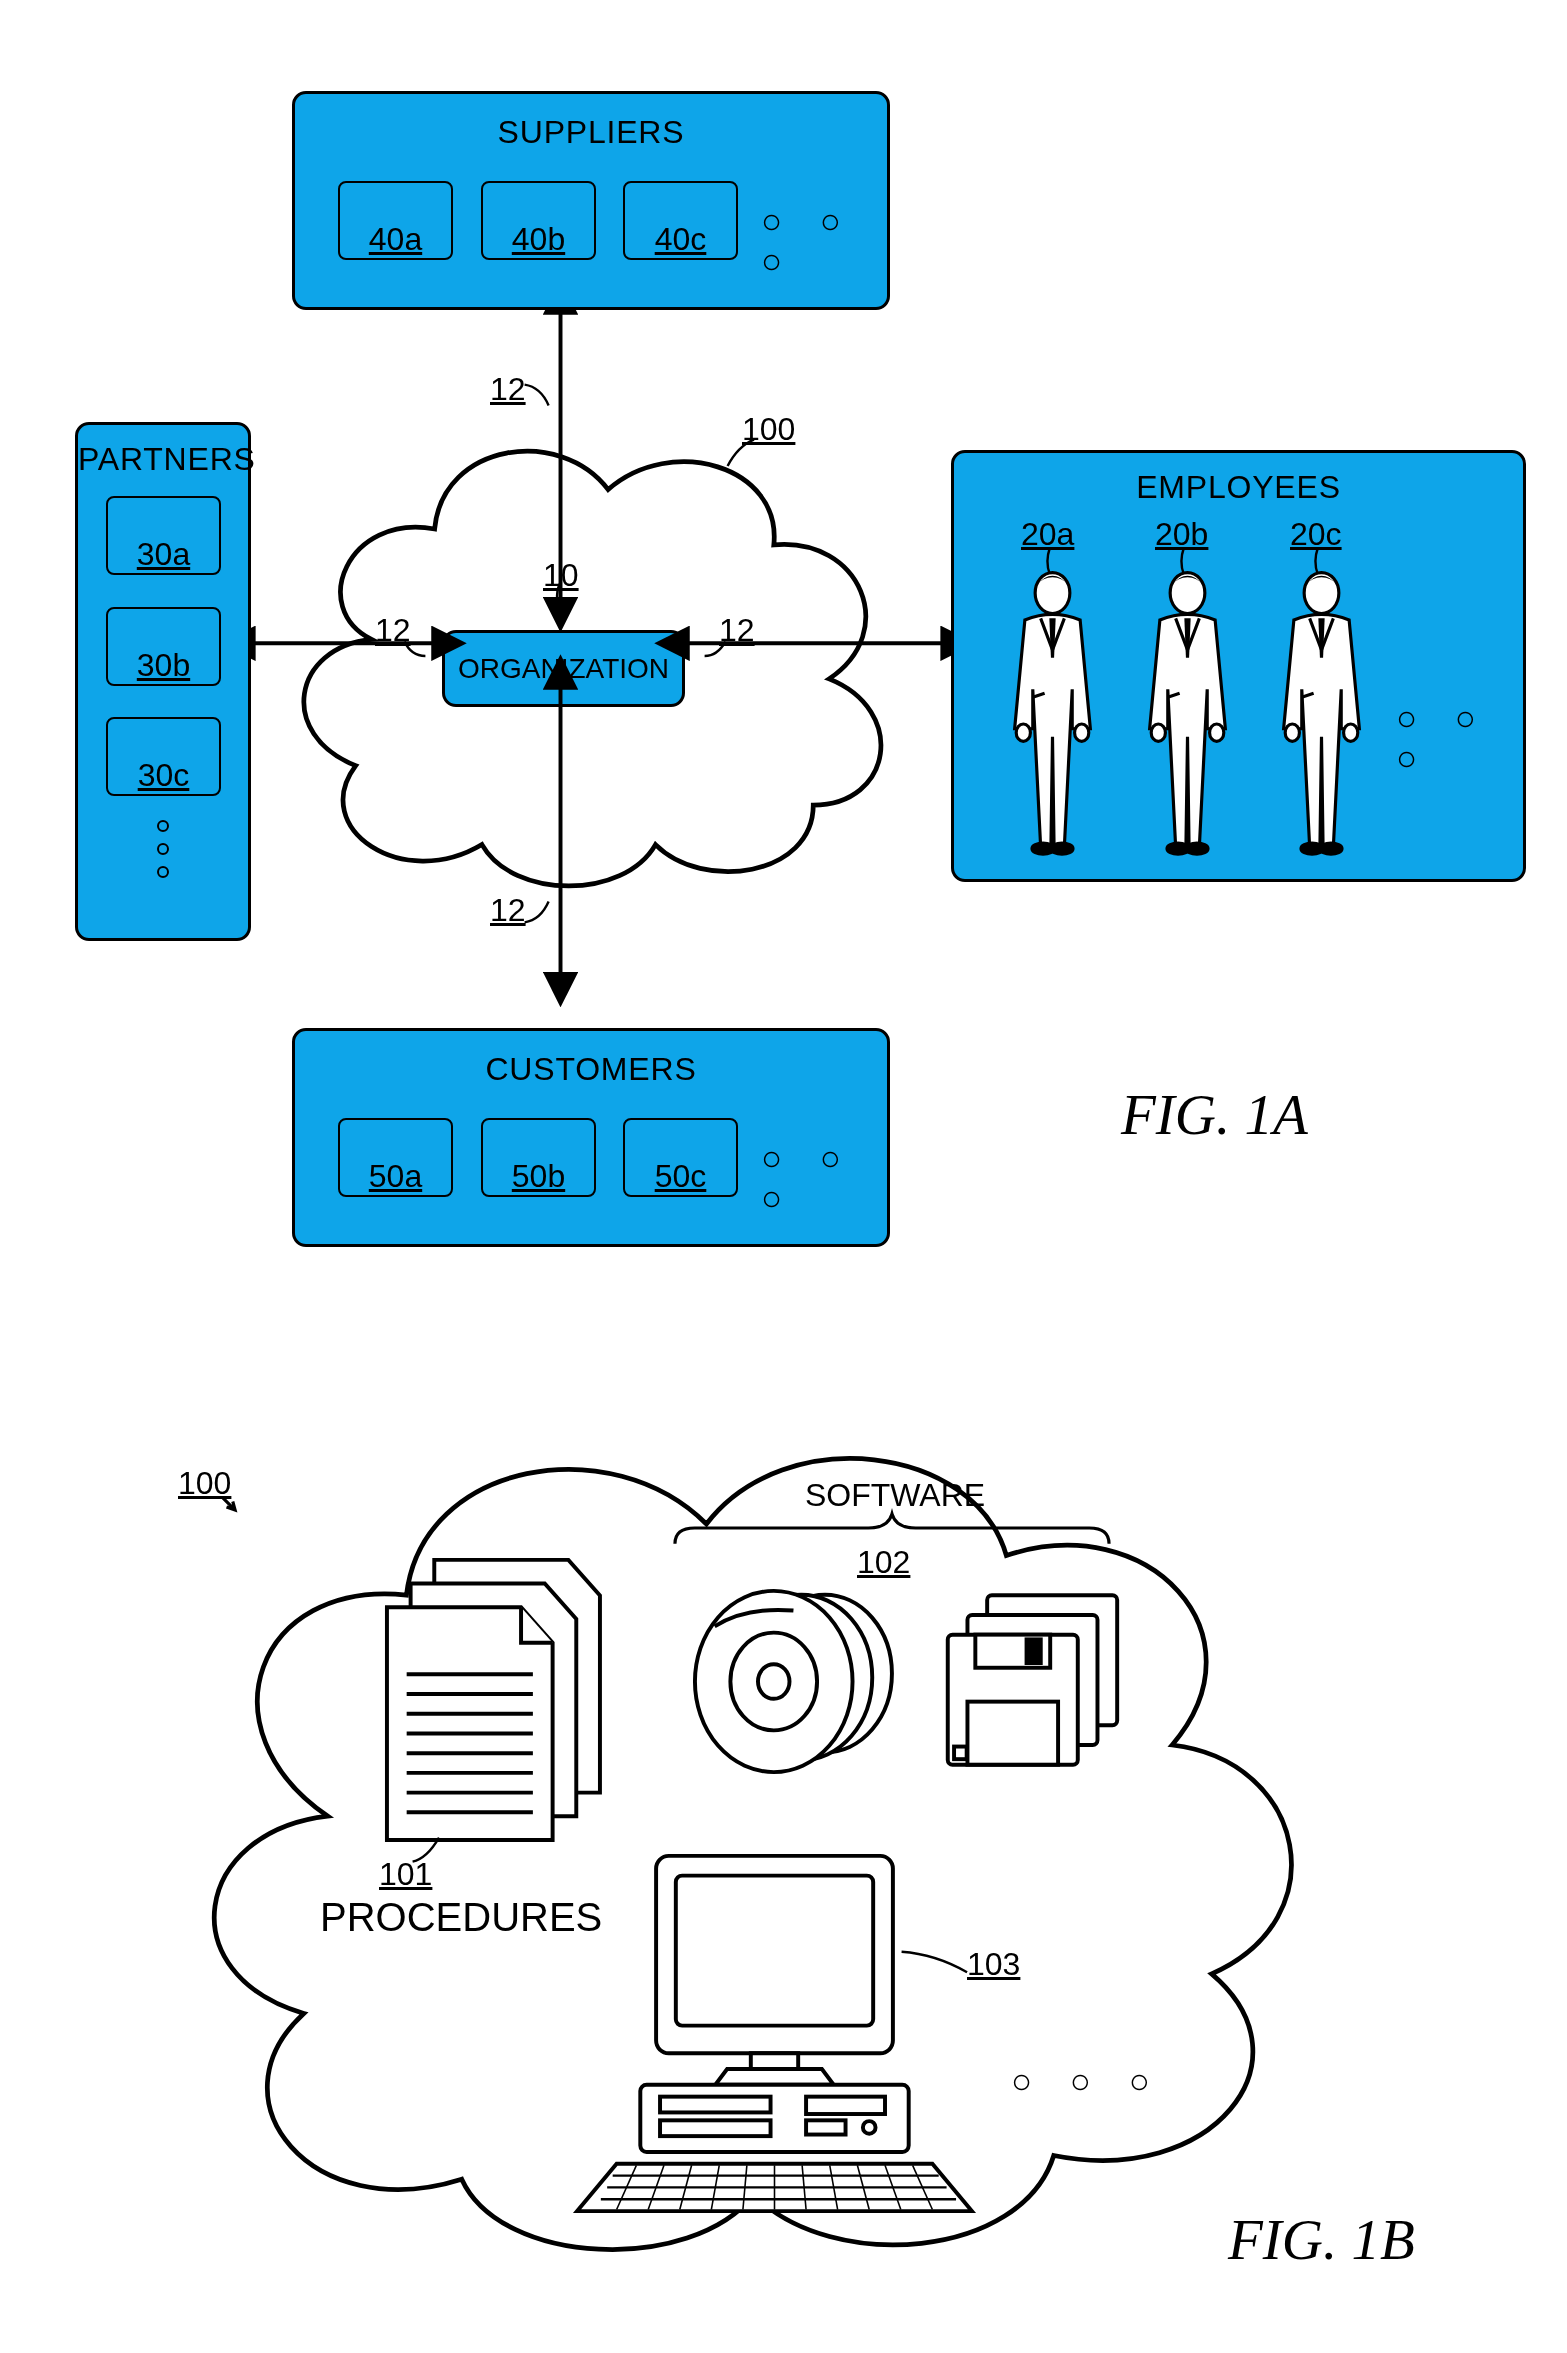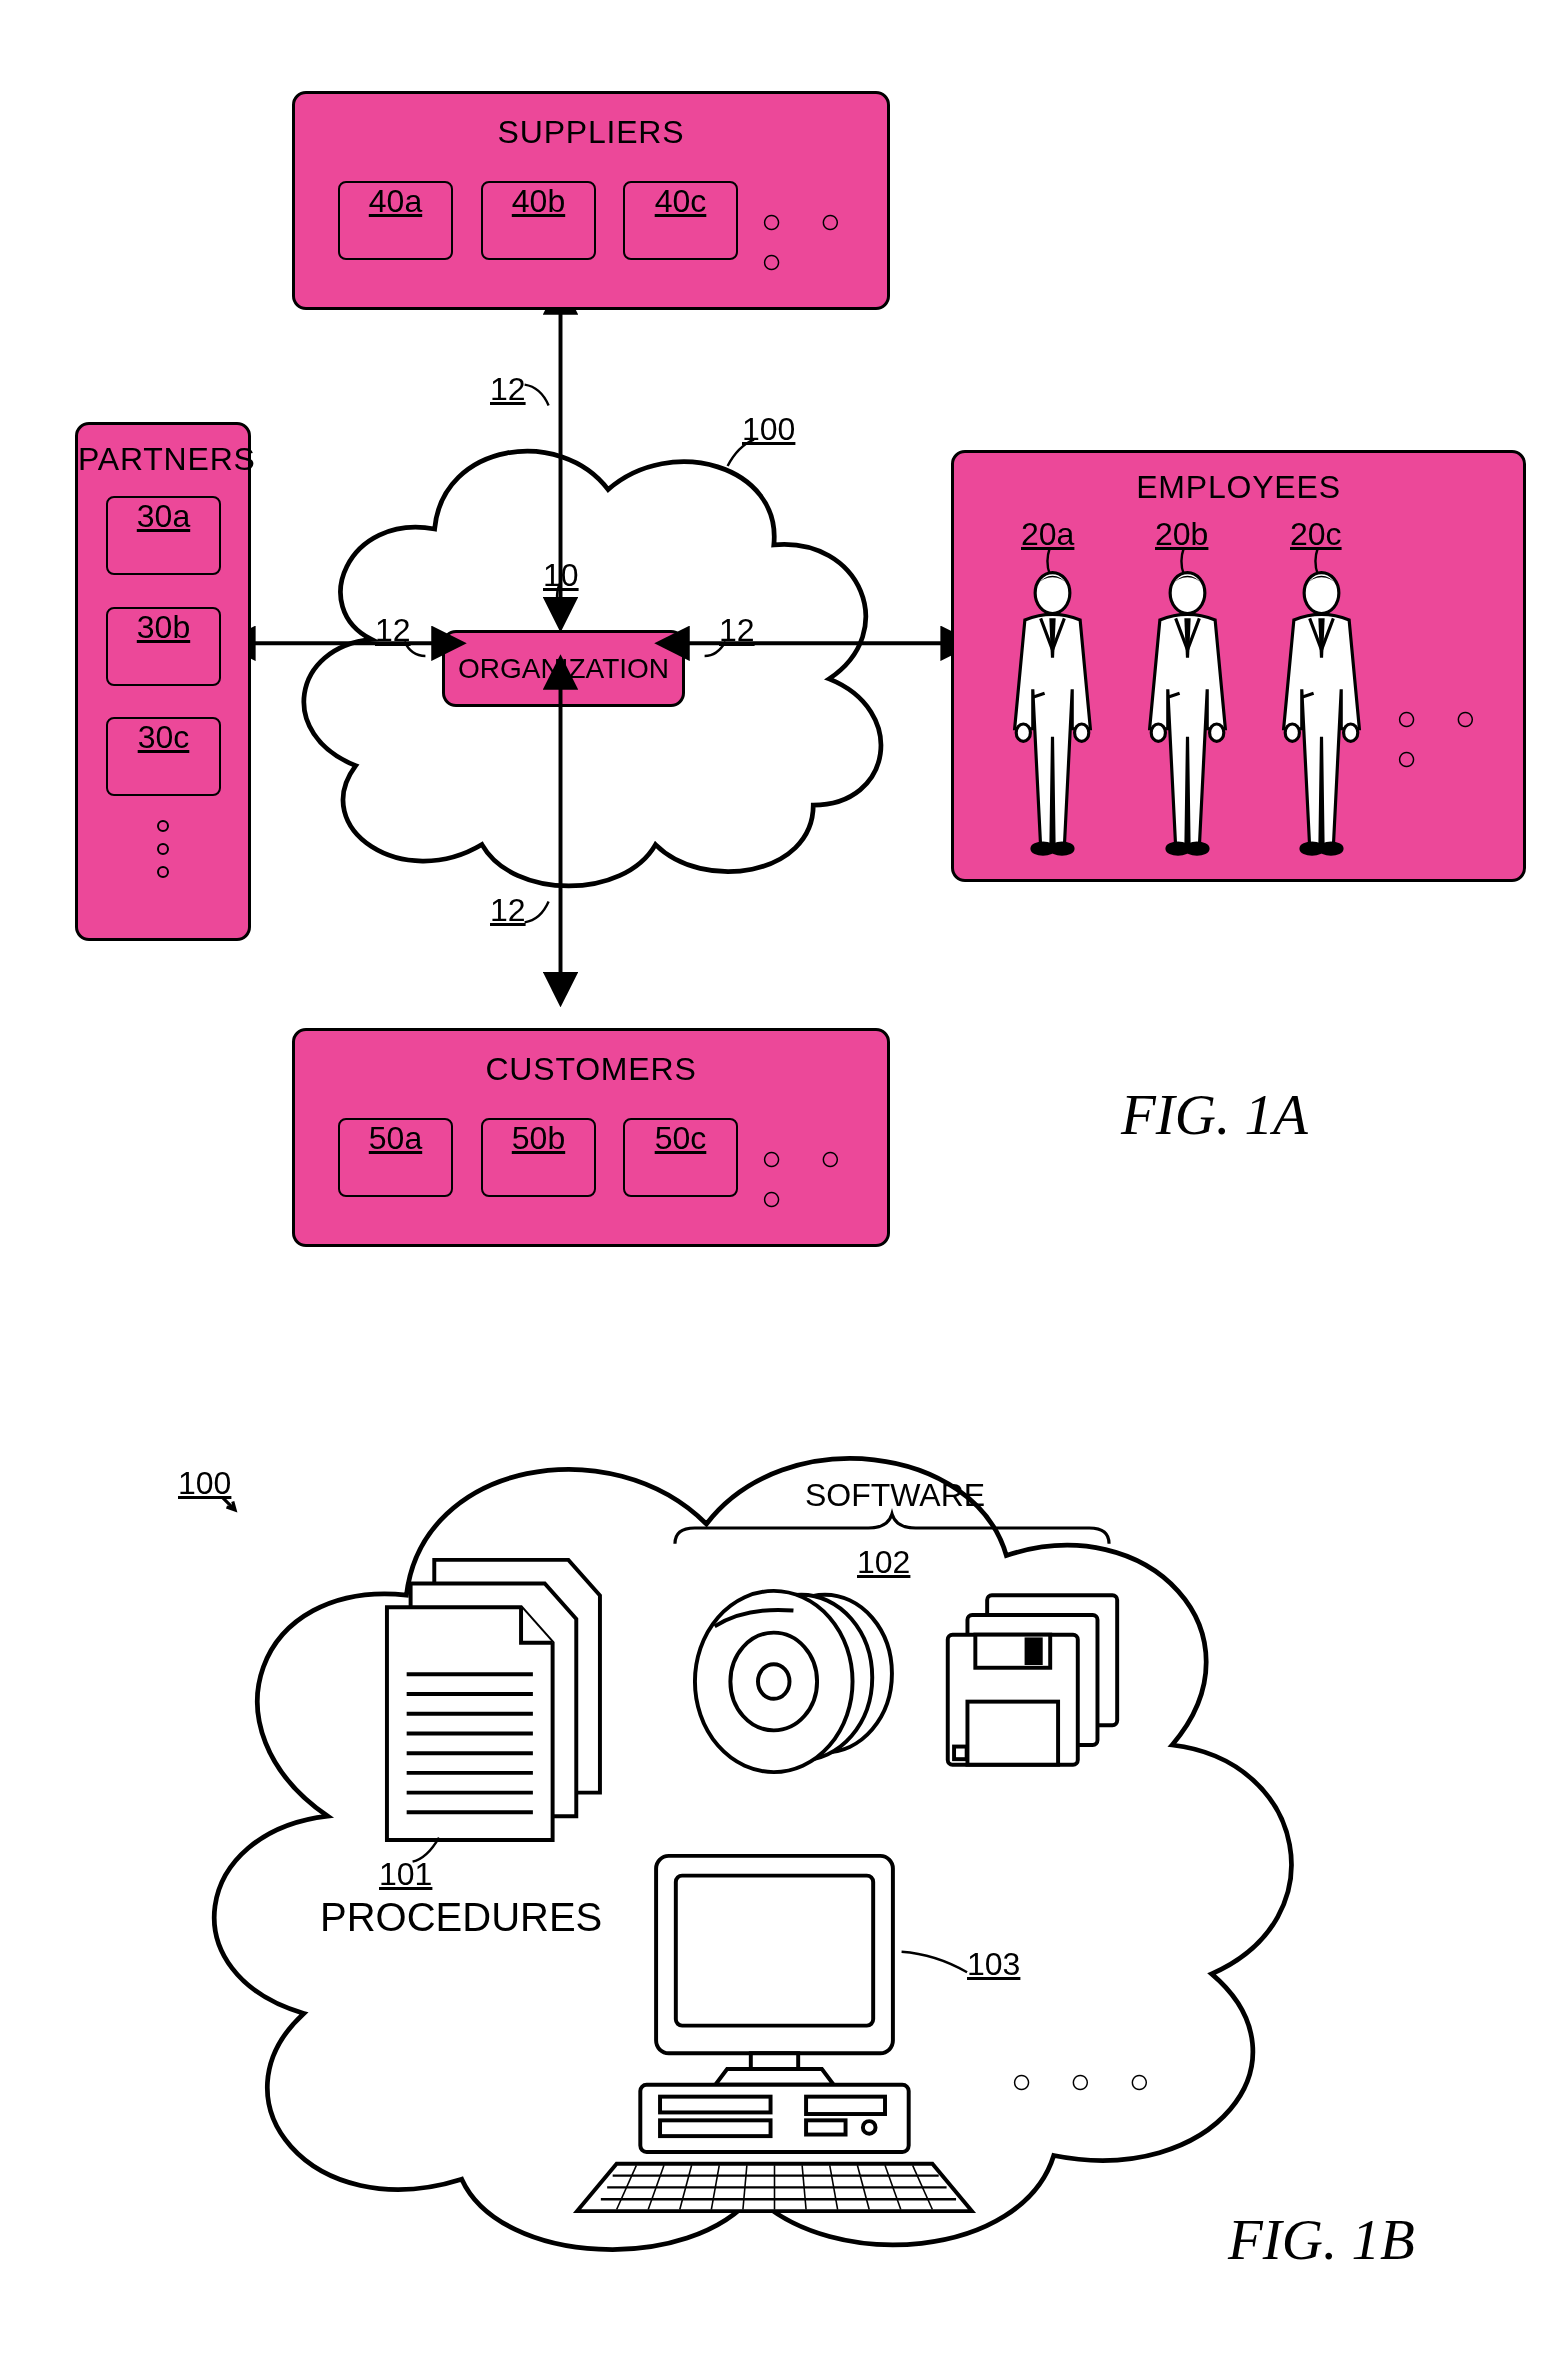--- a/index.html
+++ b/index.html
@@ -29,29 +29,29 @@
     letter-spacing: 0.8px;
   }
   .ref-num {
     font-size: 32px;
     text-decoration: underline;
   }
   .chip {
     border: 2.4px solid #000;
     border-radius: 8px;
     display: flex;
-    align-items: flex-start;
+    align-items: flex-end;
     justify-content: center;
     font-size: 32px;
     text-decoration: underline;
   }
   .entity-box {
     border: 3.2px solid #000;
     border-radius: 14px;
-    background: #ec4899;
+    background: #0ea5e9;
   }
   .dots {
     font-size: 35px;
     letter-spacing: 14px;
   }
   .vdots { position:absolute; display:flex; flex-direction:column; align-items:center; gap:11px; }
   .vdots span { width:8px; height:8px; border:2.4px solid #000; border-radius:50%; display:block; }
   svg { position:absolute; overflow:visible; }
 </style>
 </head>

